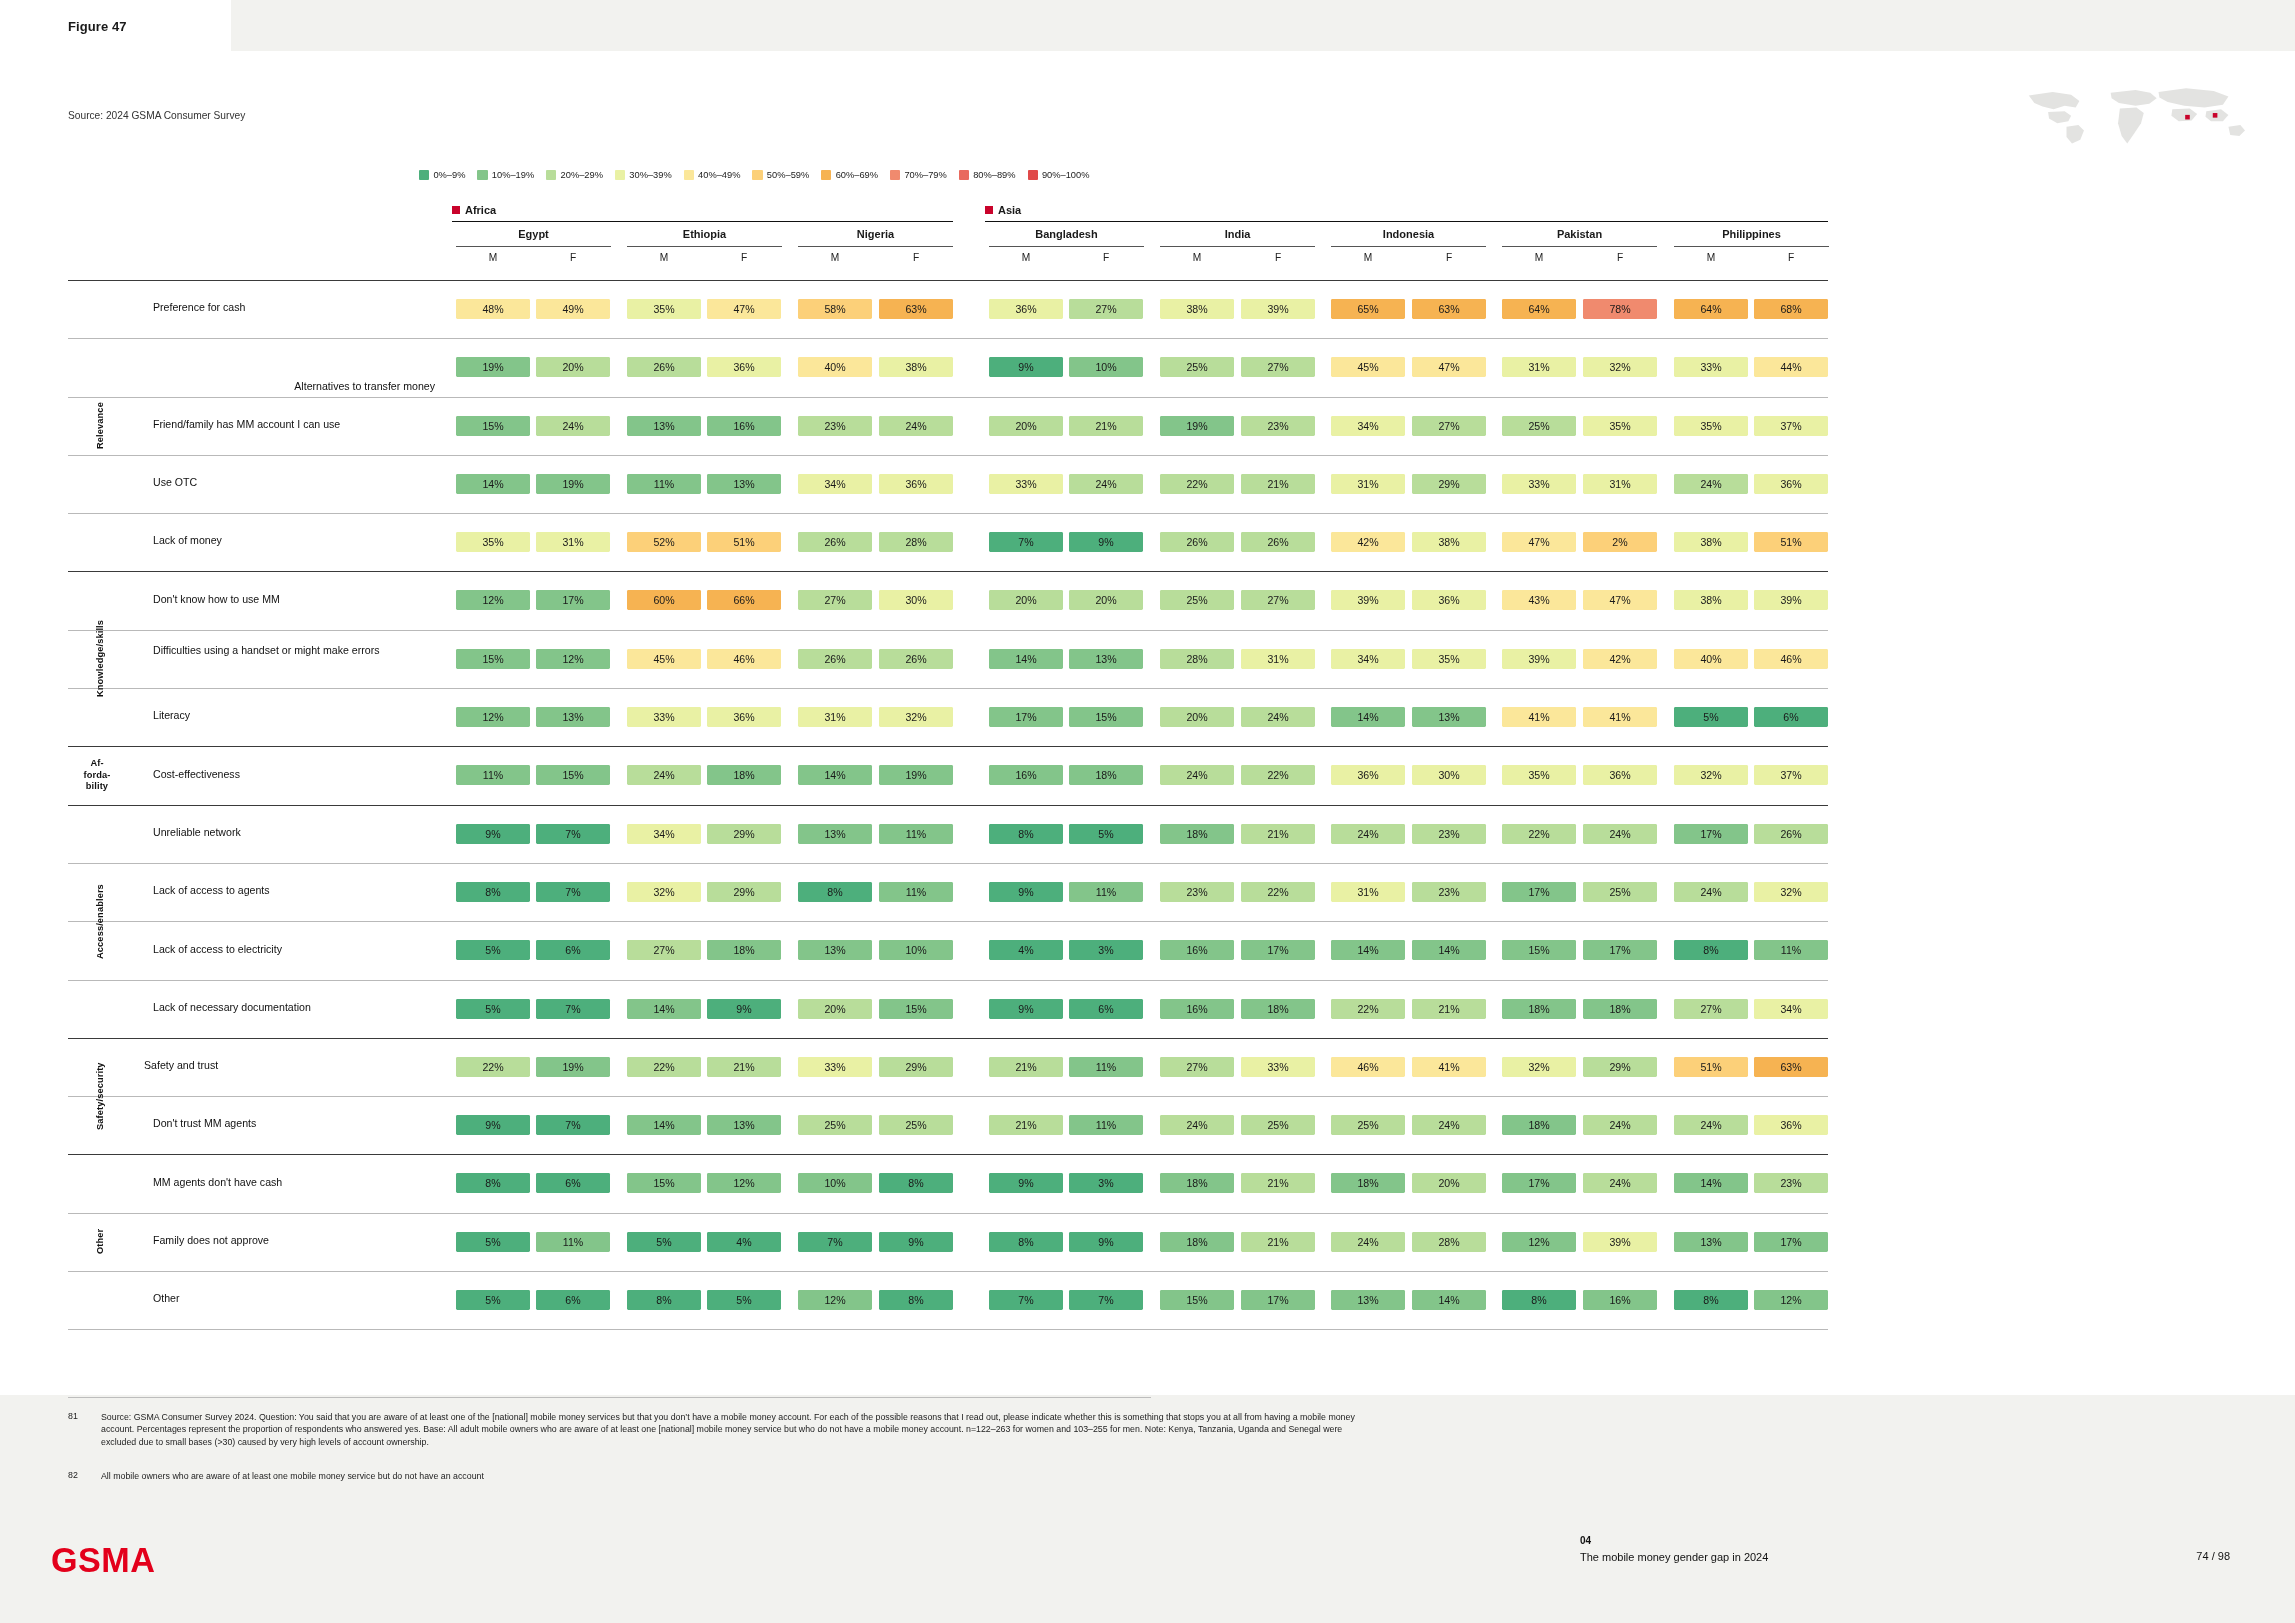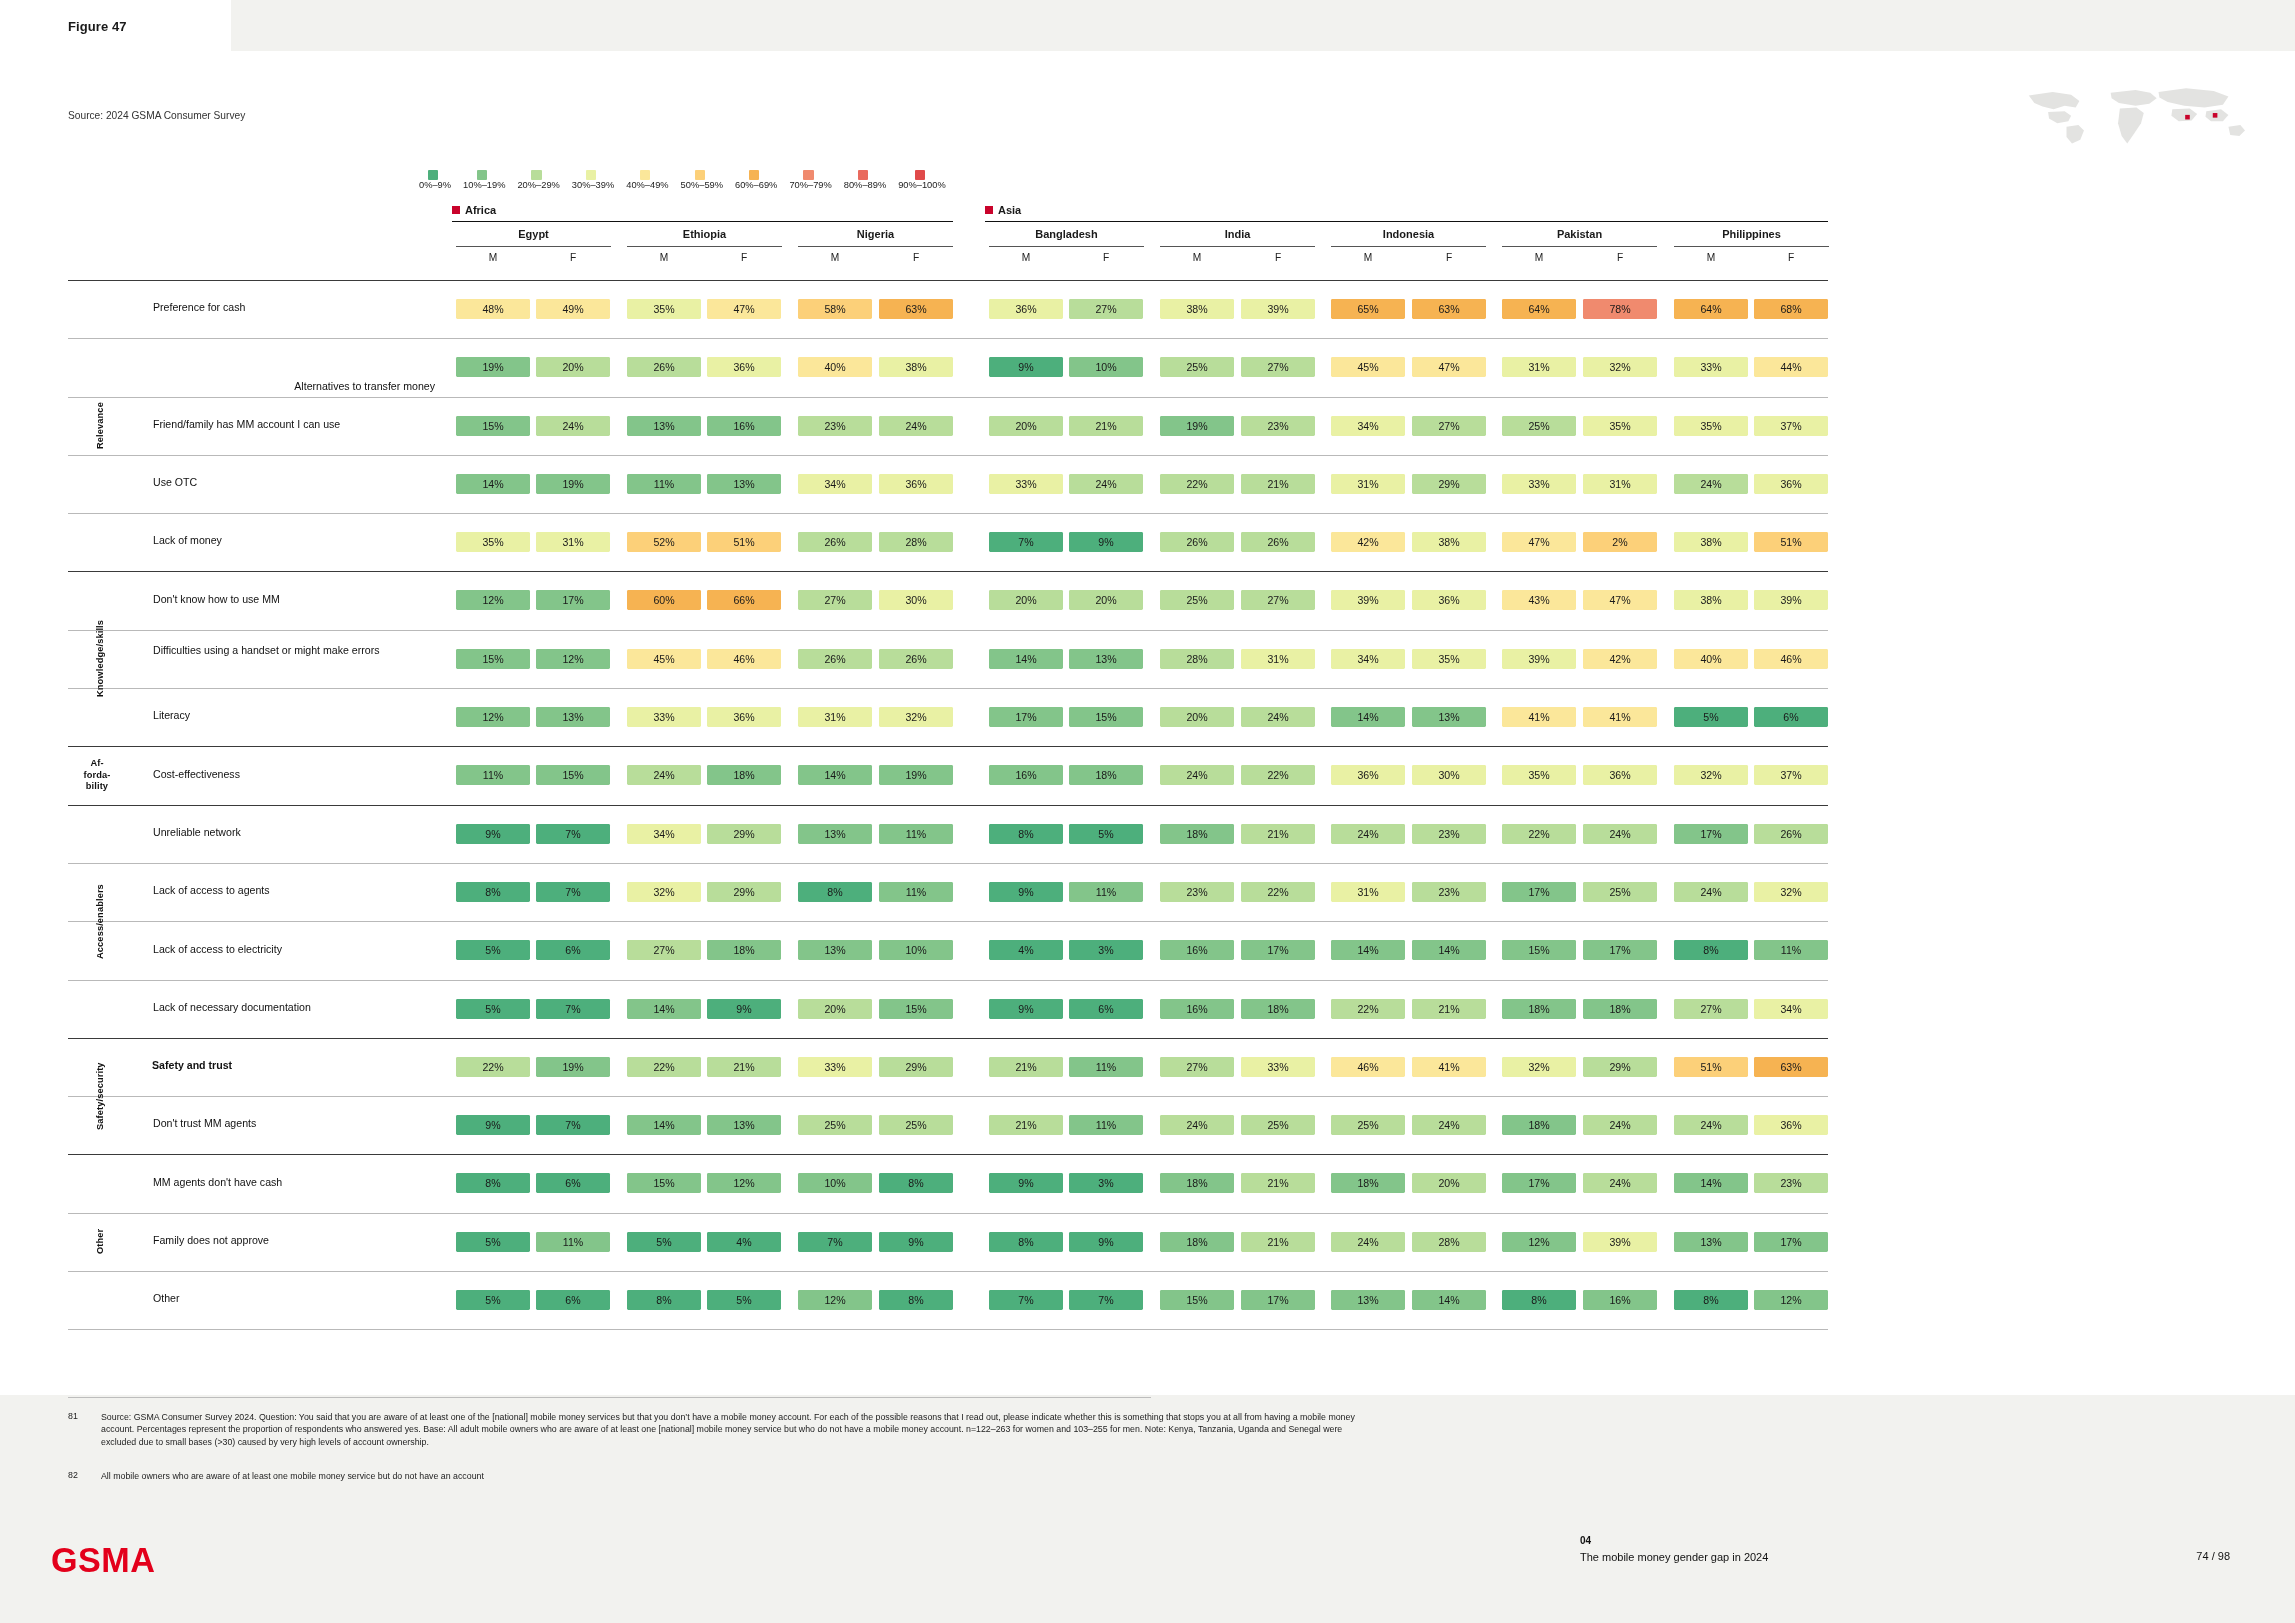--- a/index.html
+++ b/index.html
@@ -37,21 +37,21 @@
   .title sup{font-size:12px;vertical-align:super;}
   .source{
     position:absolute;left:68px;top:110px;
     font-size:10.2px;color:#333;
   }
 
   
   .legend{
     position:absolute;left:419px;top:170px;display:flex;align-items:center;gap:0;
   }
-  .legend .item{display:flex;align-items:center;margin-right:12px;flex-direction:column;}
+  .legend .item{display:flex;align-items:center;margin-right:12px;}
   .legend .sw{width:10.2px;height:10.2px;margin-right:4.2px;border-radius:0.9px;}
   .legend .lb{font-size:9.3px;color:#222;}
 
   
   .map{position:absolute;right:44px;top:79px;width:231px;height:69px;opacity:1;}
   .map svg{display:block;}
 
   
   .region{position:absolute;font-size:11px;font-weight:bold;display:flex;align-items:center;}
   .region .dot{width:7.9px;height:7.9px;background:#c9032b;margin-right:5.1px;}
@@ -436,21 +436,21 @@
       <div style="position: absolute; left: 1069px; top: 999px; width: 74px;"><span class="chip" style="background: rgb(77, 175, 124);">6%</span></div>
       <div style="position: absolute; left: 1160px; top: 999px; width: 74px;"><span class="chip" style="background: rgb(131, 197, 138);">16%</span></div>
       <div style="position: absolute; left: 1241px; top: 999px; width: 74px;"><span class="chip" style="background: rgb(131, 197, 138);">18%</span></div>
       <div style="position: absolute; left: 1331px; top: 999px; width: 74px;"><span class="chip" style="background: rgb(184, 221, 154);">22%</span></div>
       <div style="position: absolute; left: 1412px; top: 999px; width: 74px;"><span class="chip" style="background: rgb(184, 221, 154);">21%</span></div>
       <div style="position: absolute; left: 1502px; top: 999px; width: 74px;"><span class="chip" style="background: rgb(131, 197, 138);">18%</span></div>
       <div style="position: absolute; left: 1583px; top: 999px; width: 74px;"><span class="chip" style="background: rgb(131, 197, 138);">18%</span></div>
       <div style="position: absolute; left: 1674px; top: 999px; width: 74px;"><span class="chip" style="background: rgb(184, 221, 154);">27%</span></div>
       <div style="position: absolute; left: 1754px; top: 999px; width: 74px;"><span class="chip" style="background: rgb(233, 241, 164);">34%</span></div>
       <div class="hline" style="left: 68px; top: 1038px; width: 1760px;"></div>
-      <div class="rowlab" style="position: absolute; left: 152px; top: 1059px; width: 282px; font-weight: bold;">Safety and trust</div>
+      <div class="rowlab" style="position: absolute; left: 144px; top: 1059px; width: 282px;">Safety and trust</div>
       <div style="position: absolute; left: 456px; top: 1057px; width: 74px;"><span class="chip" style="background: rgb(184, 221, 154);">22%</span></div>
       <div style="position: absolute; left: 536px; top: 1057px; width: 74px;"><span class="chip" style="background: rgb(131, 197, 138);">19%</span></div>
       <div style="position: absolute; left: 627px; top: 1057px; width: 74px;"><span class="chip" style="background: rgb(184, 221, 154);">22%</span></div>
       <div style="position: absolute; left: 707px; top: 1057px; width: 74px;"><span class="chip" style="background: rgb(184, 221, 154);">21%</span></div>
       <div style="position: absolute; left: 798px; top: 1057px; width: 74px;"><span class="chip" style="background: rgb(233, 241, 164);">33%</span></div>
       <div style="position: absolute; left: 879px; top: 1057px; width: 74px;"><span class="chip" style="background: rgb(184, 221, 154);">29%</span></div>
       <div style="position: absolute; left: 989px; top: 1057px; width: 74px;"><span class="chip" style="background: rgb(184, 221, 154);">21%</span></div>
       <div style="position: absolute; left: 1069px; top: 1057px; width: 74px;"><span class="chip" style="background: rgb(131, 197, 138);">11%</span></div>
       <div style="position: absolute; left: 1160px; top: 1057px; width: 74px;"><span class="chip" style="background: rgb(184, 221, 154);">27%</span></div>
       <div style="position: absolute; left: 1241px; top: 1057px; width: 74px;"><span class="chip" style="background: rgb(233, 241, 164);">33%</span></div>

